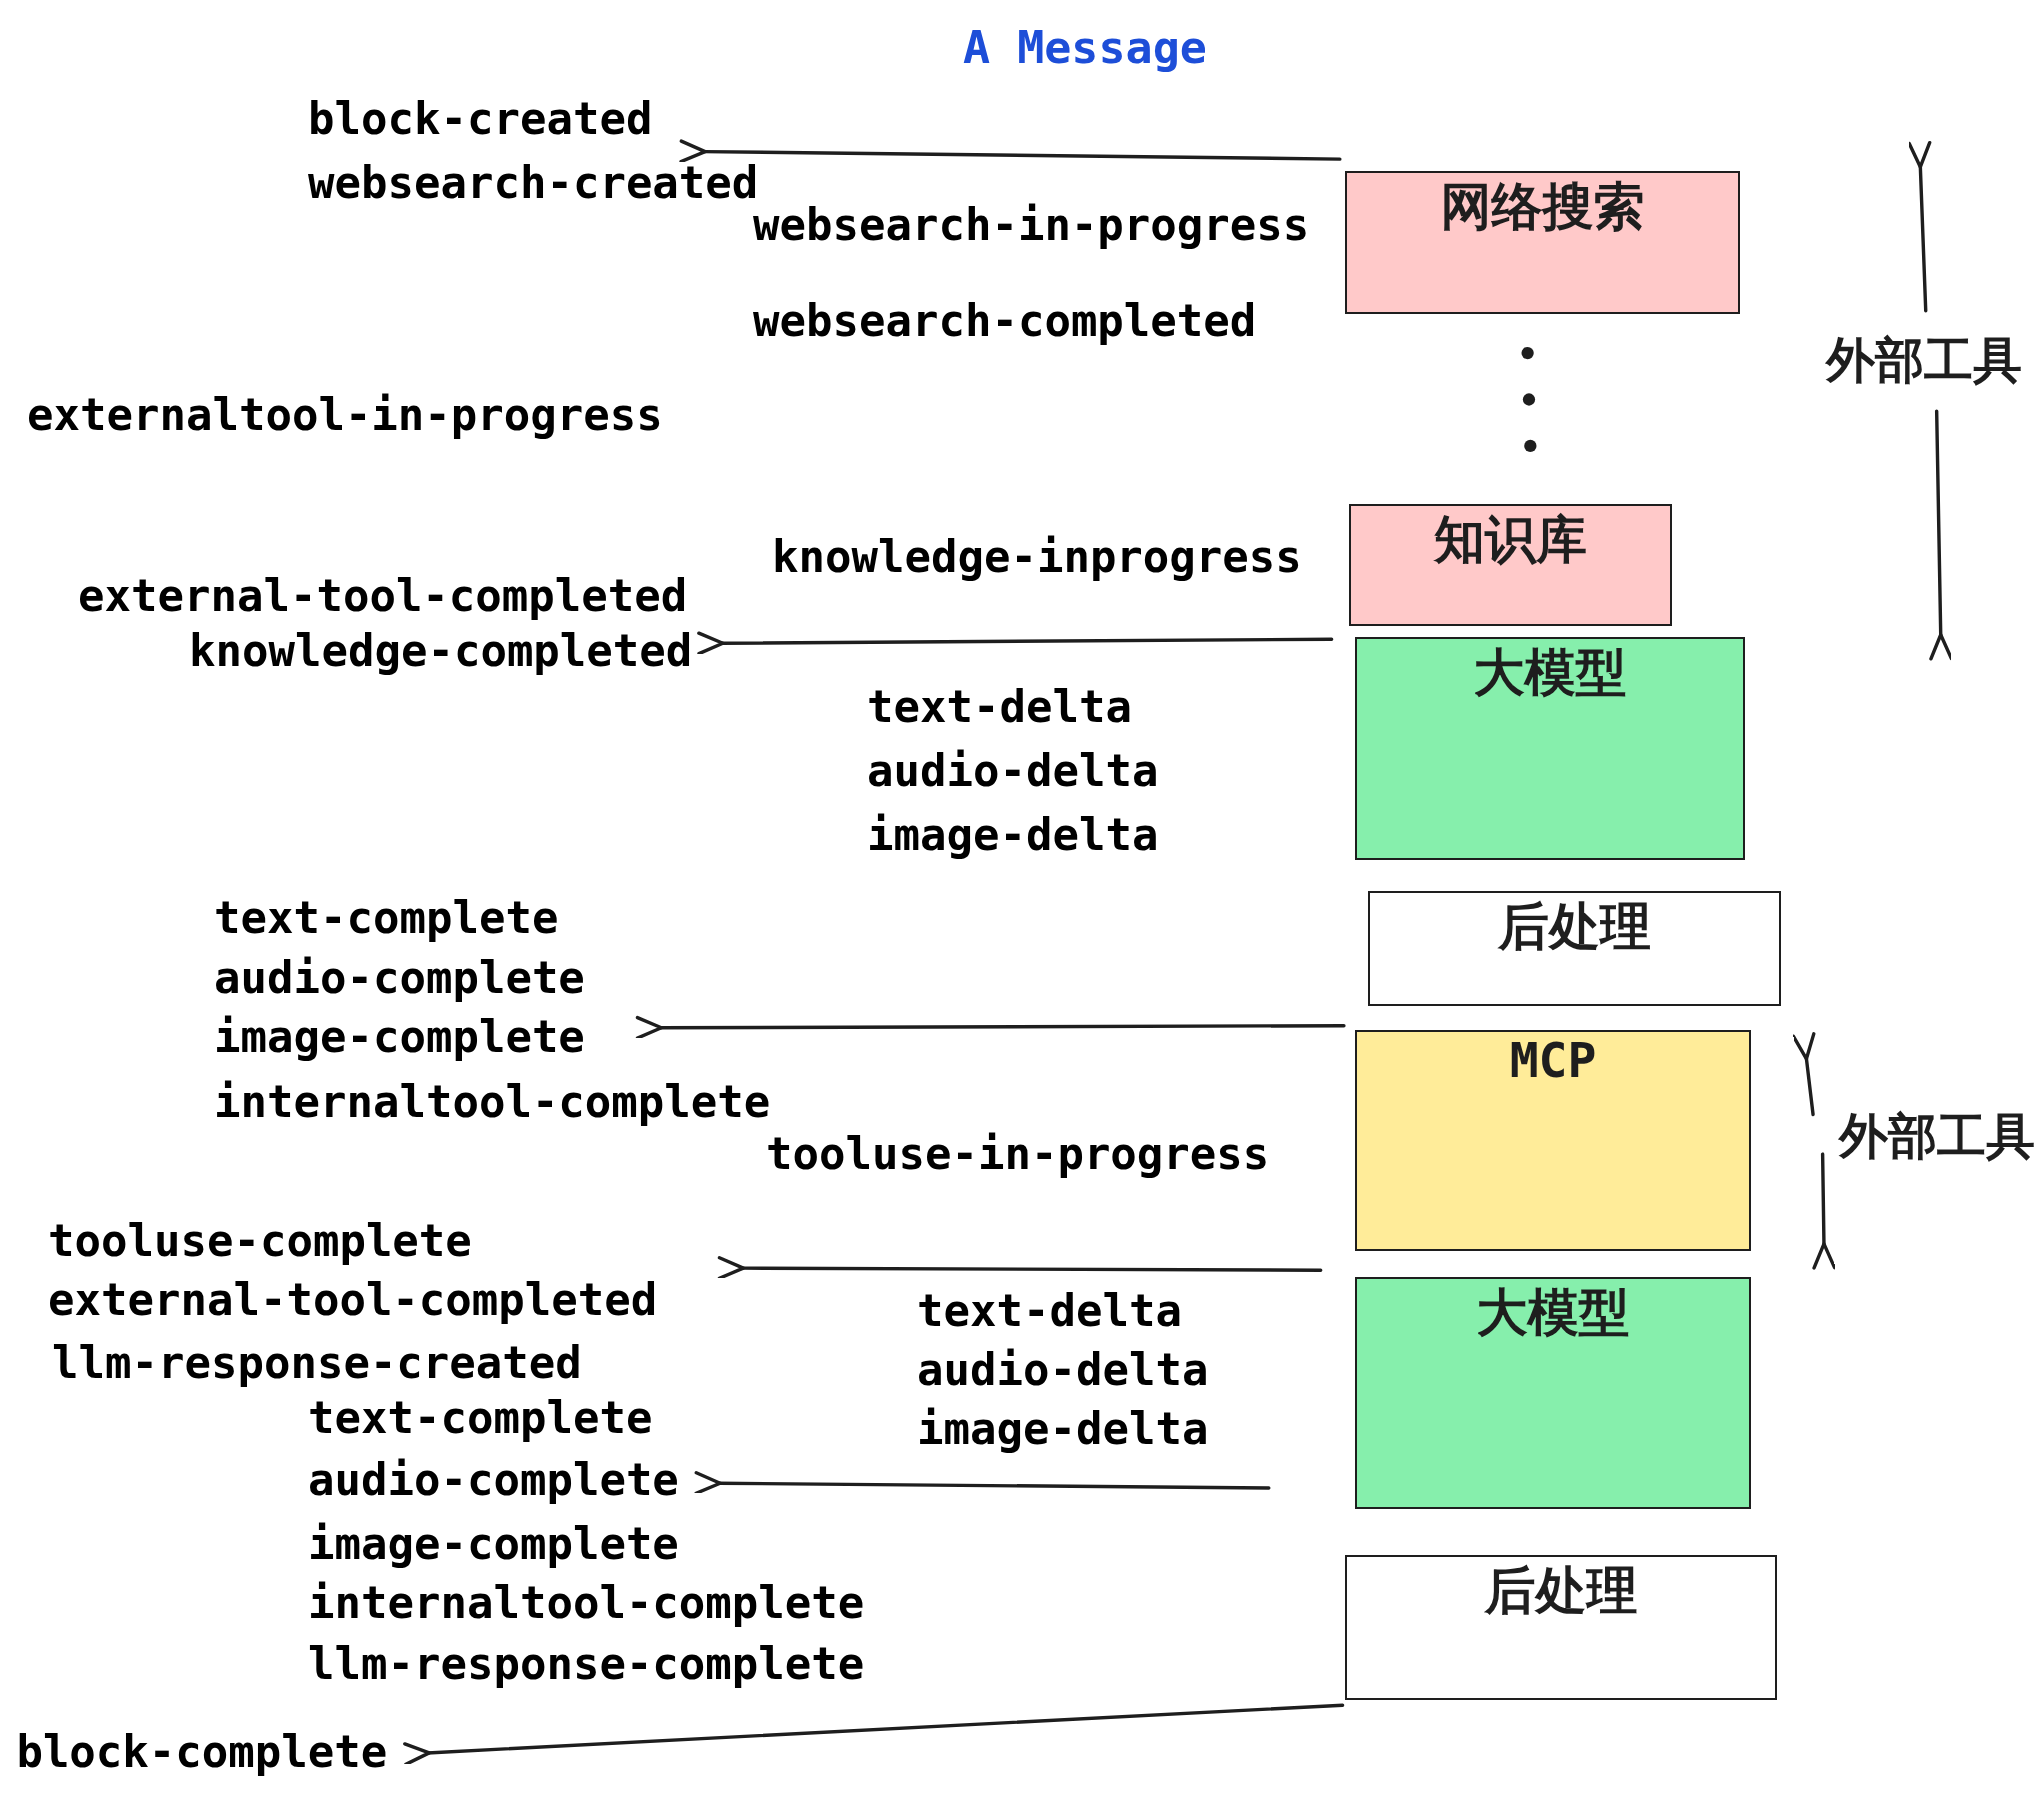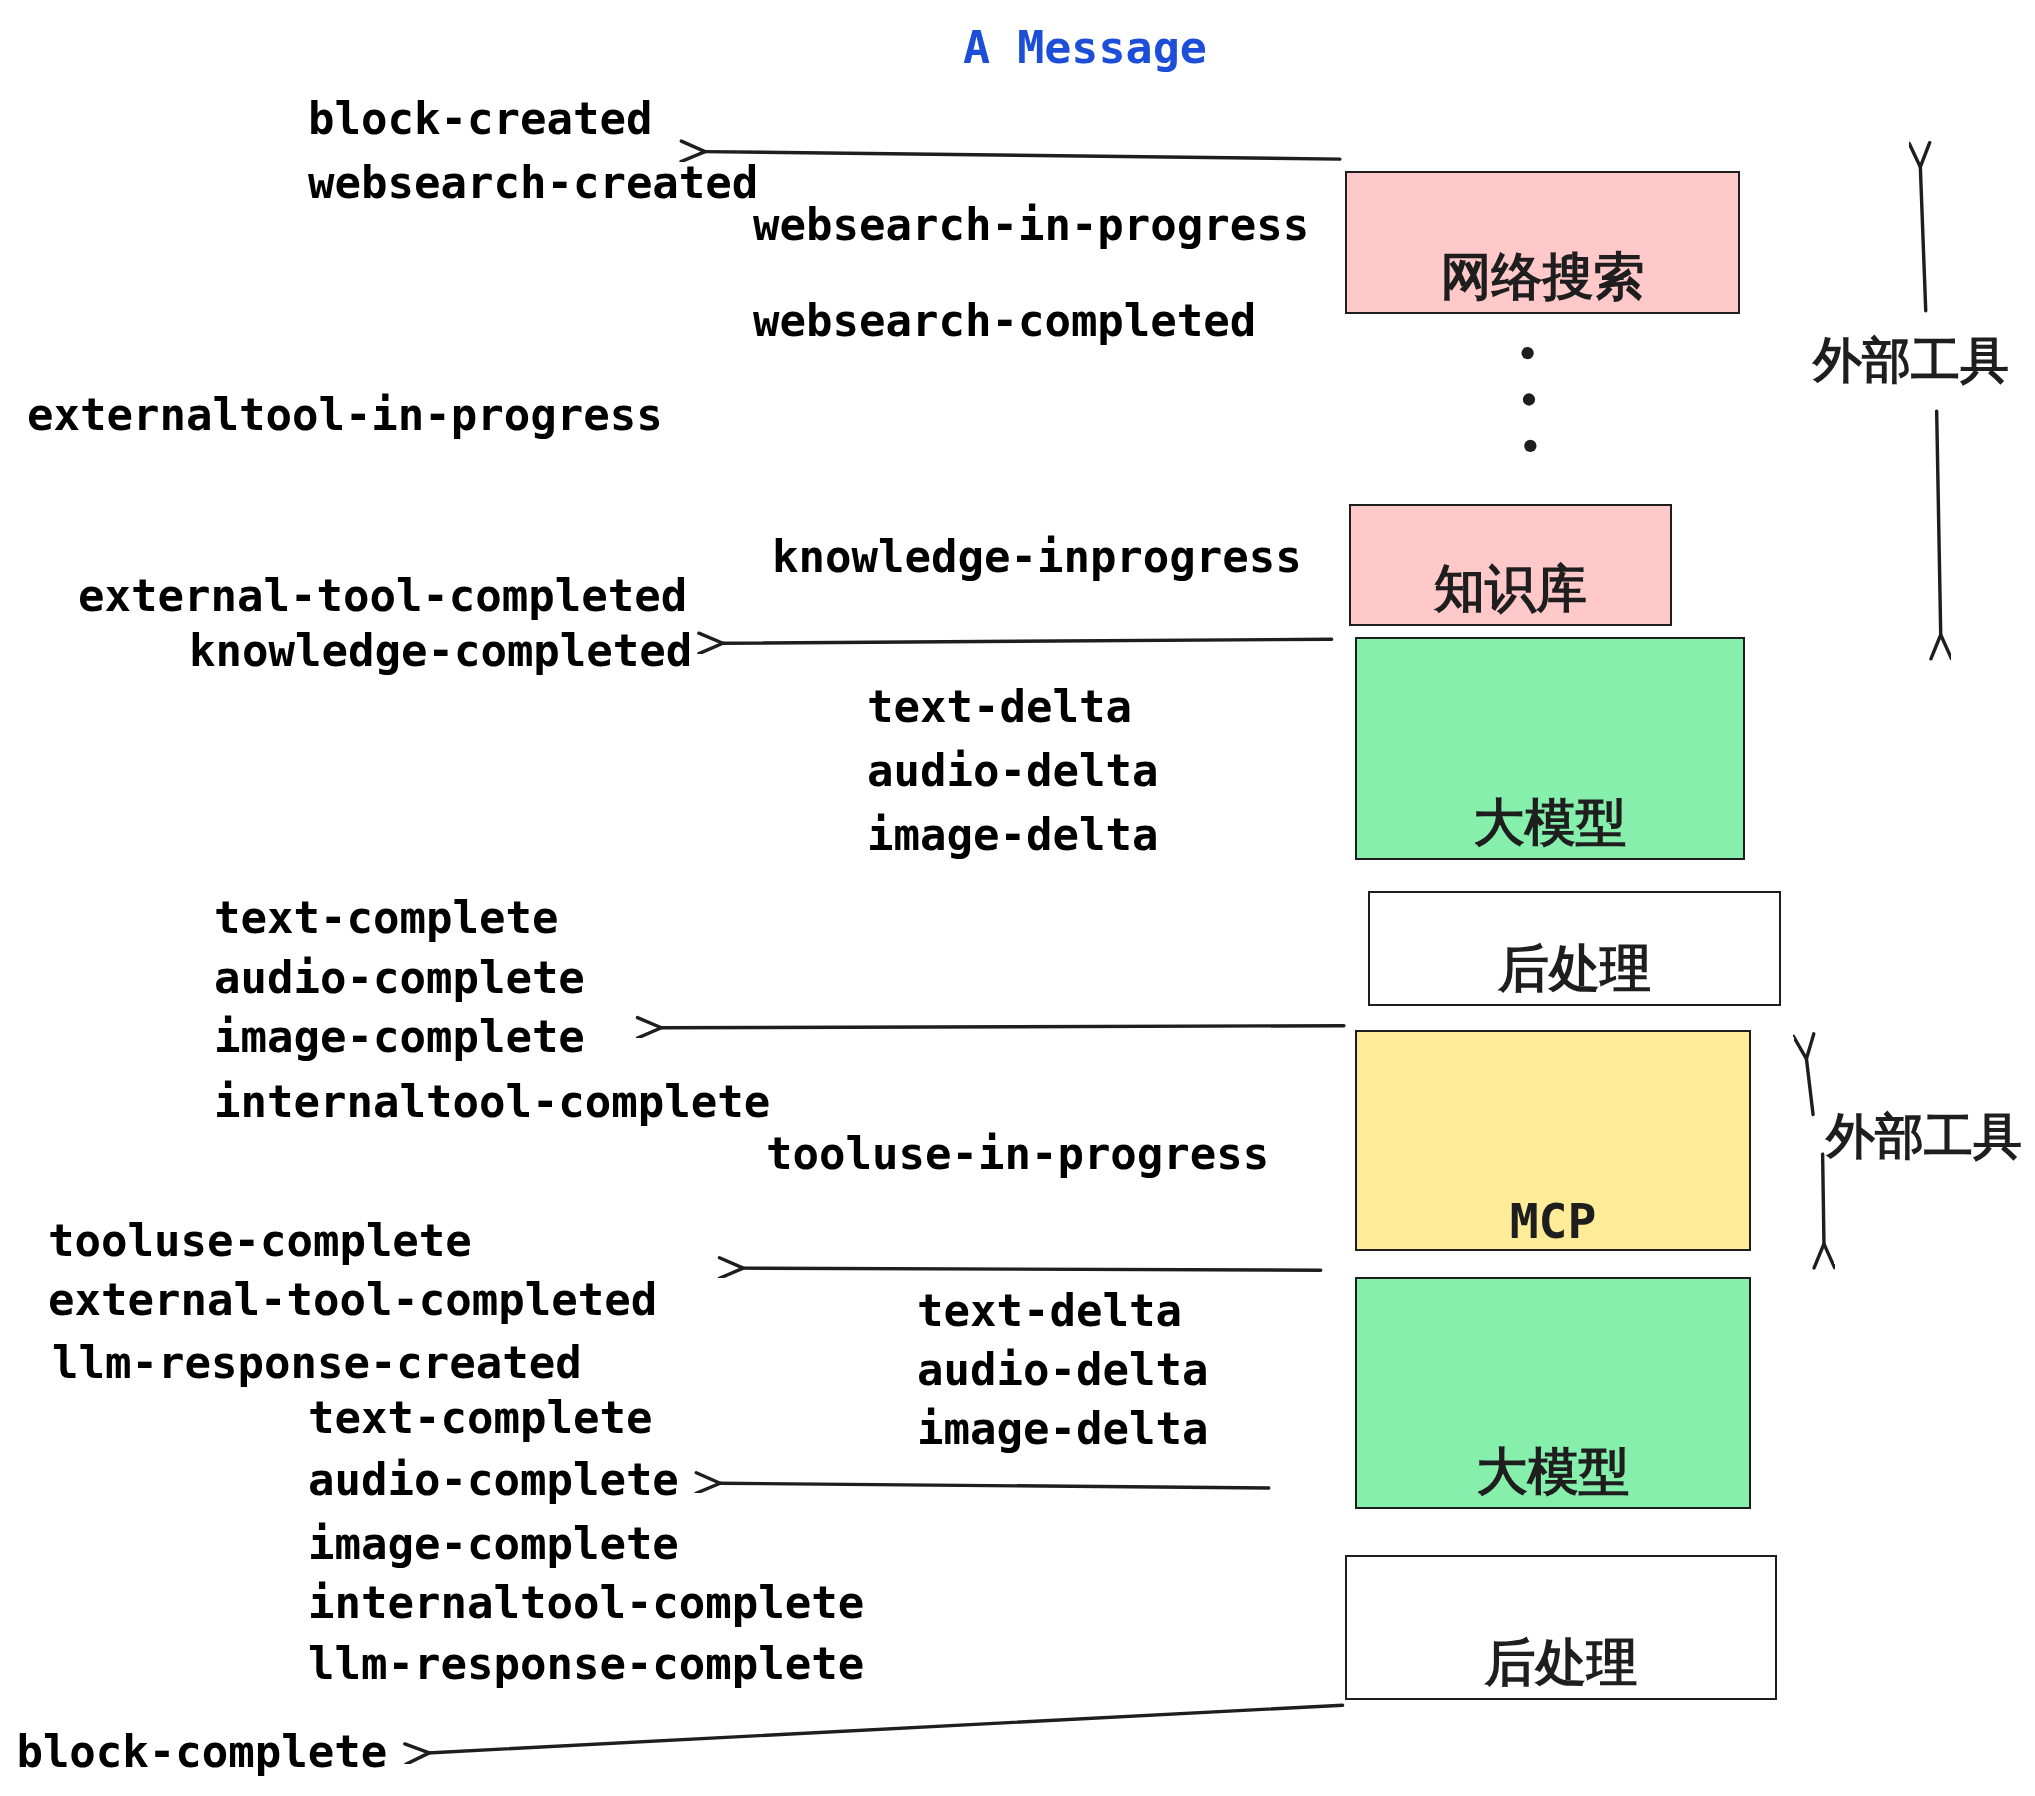--- a/index.html
+++ b/index.html
@@ -4,29 +4,29 @@
 <style>
   html,body{margin:0;padding:0;background:#ffffff;}
   body{position:relative;width:2035px;height:1796px;overflow:hidden;
        font-family:"DejaVu Sans Mono",monospace;color:#1e1e1e;}
   .layer{position:absolute;left:0;top:0;}
   .ev{position:absolute;font:700 44px/44px "DejaVu Sans Mono",monospace;
       color:#000000;white-space:nowrap;}
   .title{position:absolute;font:700 45px/45px "DejaVu Sans Mono",monospace;
       color:#1d4ed8;white-space:nowrap;}
   .box{position:absolute;box-sizing:border-box;border:2.7px solid #1e1e1e;
-      display:flex;align-items:flex-end;justify-content:center;
+      display:flex;align-items:flex-start;justify-content:center;
       font:700 51px "DejaVu Sans","Liberation Sans",sans-serif;color:#1e1e1e;}
   .box.mono{font:700 48px "DejaVu Sans Mono",monospace;}
   .fill-pink{background:#ffc9c9;}
   .fill-green{background:#86efac;}
   .fill-yellow{background:#ffec99;}
   .fill-white{background:#ffffff;font-family:Liberation Mono, monospace;}
   .side{position:absolute;font:700 49px/49px "DejaVu Sans","Liberation Sans",sans-serif;
-      color:#1e1e1e;white-space:nowrap;}
+      color:#1e1e1e;white-space:nowrap;margin-left:13px;}
 </style>
 </head>
 <body>
 
 <svg class="layer" width="2035" height="1796" viewBox="0 0 2980 2630">
   <defs>
     <marker id="ah" markerWidth="9" markerHeight="8" refX="1.5" refY="3" orient="auto" markerUnits="strokeWidth">
       <path d="M8,0 L1,3 L8,6" fill="none" stroke="#1e1e1e" stroke-width="1" stroke-linecap="round" stroke-linejoin="round"></path>
     </marker>
   </defs>

